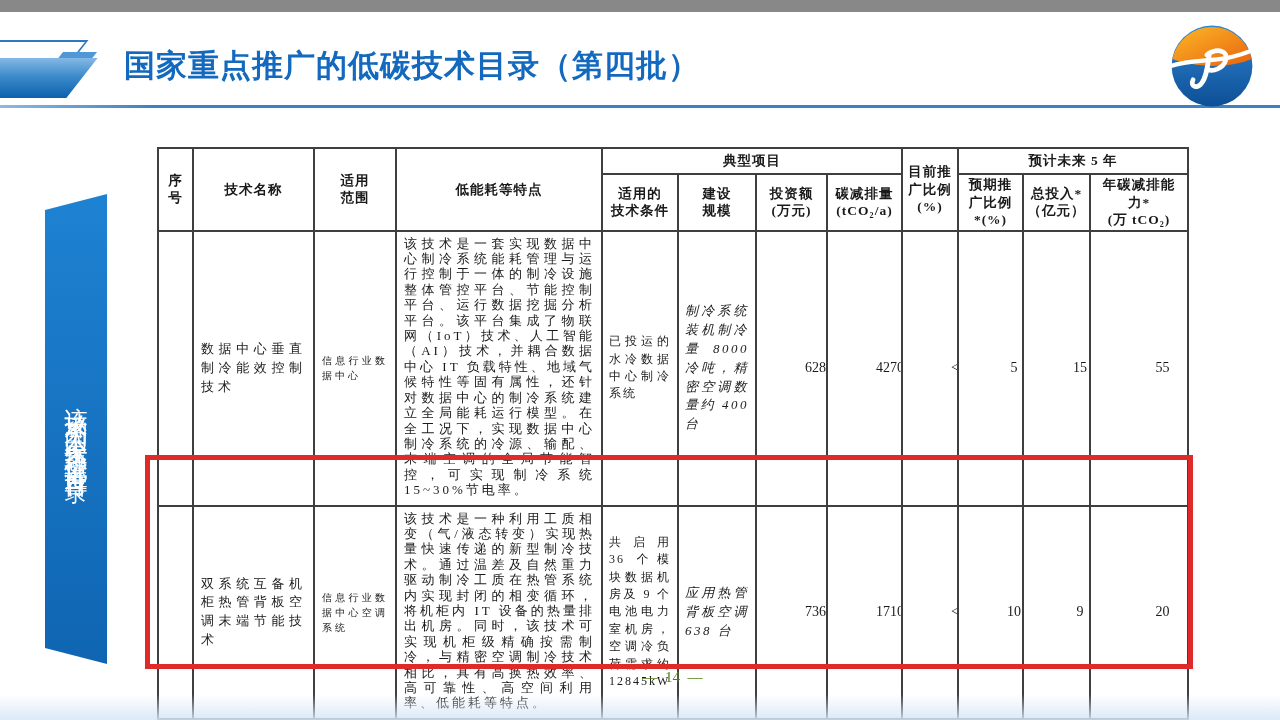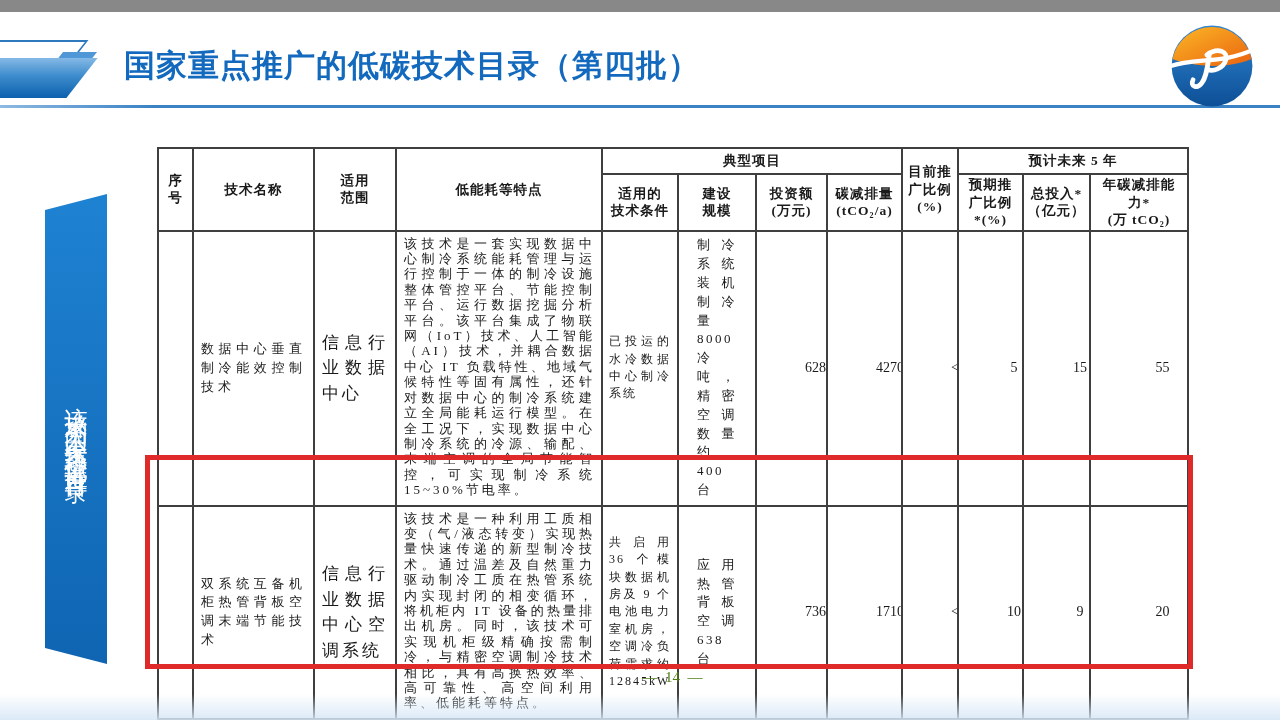--- a/index.html
+++ b/index.html
@@ -30,28 +30,28 @@
   .catalog-table{position:absolute;left:157px;top:135px;width:1031px;height:520px;
                  border-collapse:collapse;table-layout:fixed;color:#1a1a1a;}
   .catalog-table th,.catalog-table td{border:2px solid #3f3f3f;overflow:hidden;padding-left:48px;}
   .catalog-table th{font-size:13.5px;font-weight:bold;text-align:center;vertical-align:middle;
                     line-height:1.3;letter-spacing:1px;padding:1px;}
   .preline{white-space:pre-line;}
   td.c-num{text-align:center;vertical-align:middle;font-size:14px;}
   td.c-serial{text-align:center;vertical-align:middle;font-size:14px;}
   td.c-name{text-align:justify;vertical-align:middle;font-size:13px;letter-spacing:4px;
             line-height:1.45;padding:2px 7px;}
-  td.c-scope{text-align:justify;vertical-align:middle;font-size:17px;letter-spacing:3px;
+  td.c-scope{text-align:justify;vertical-align:middle;font-size:10px;letter-spacing:3px;
              line-height:1.5;padding:2px 7px;}
   td.c-content{text-align:justify;vertical-align:top;font-size:13px;letter-spacing:3px;
                line-height:15.4px;padding:4px 6px 7px 7px;}
   td.c-cond{text-align:justify;vertical-align:middle;font-size:12px;letter-spacing:2px;
             line-height:1.45;padding:0 6px;}
   td.c-scale{text-align:justify;vertical-align:middle;font-size:13px;letter-spacing:2.5px;
-             line-height:1.45;padding:2px 18px;}
+             line-height:1.45;padding:2px 6px;font-style:italic;}
 
   
   .highlight-box{position:absolute;left:145px;top:443px;width:1048px;height:214px;
                  border:5px solid #e02a2a;box-sizing:border-box;pointer-events:none;}
 
   
   .page-number{position:absolute;left:157px;top:657px;width:1031px;text-align:center;
                font-size:15px;color:#4d7c0f;white-space:pre;}
   .bottom-fade{position:absolute;left:0;right:0;bottom:10px;height:28px;
                background:linear-gradient(180deg,rgba(222,235,248,0),rgba(214,230,246,.95));}

